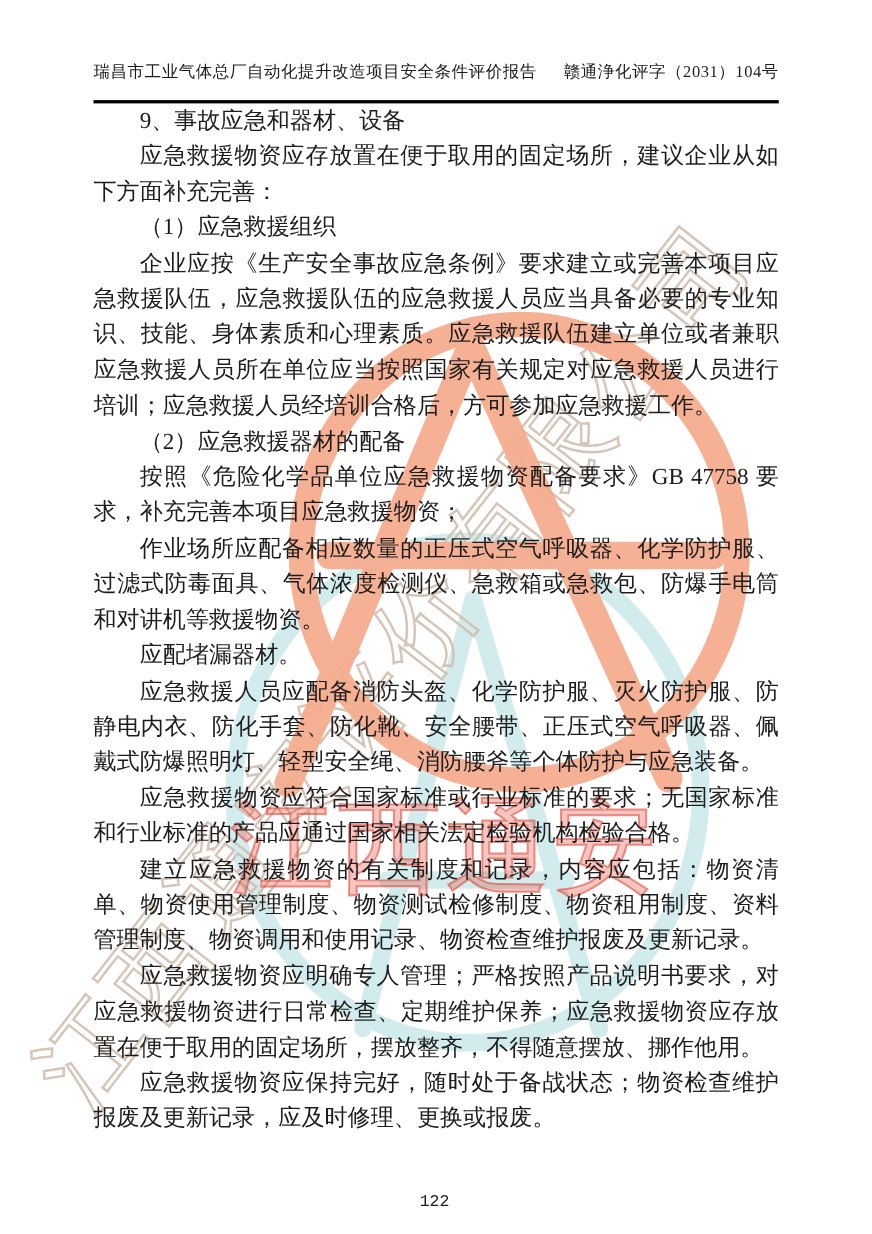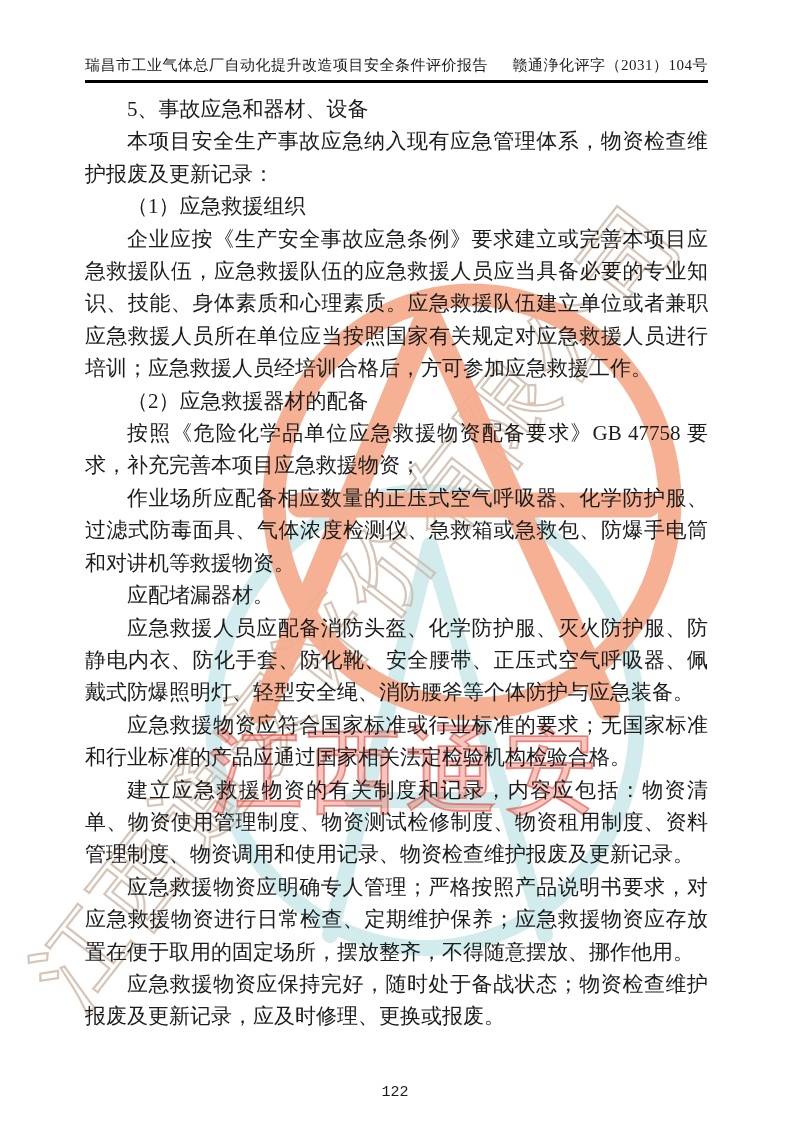--- a/index.html
+++ b/index.html
@@ -14,21 +14,21 @@
   }
   
   .watermark{
     position:absolute;left:0;top:0;width:793px;height:1122px;
     z-index:0;pointer-events:none;
   }
   
   .header{
     position:absolute;left:85px;top:56px;width:623px;
     display:flex;justify-content:space-between;align-items:flex-end;
-    padding-bottom:5px;
+    padding-bottom:16px;
     border-bottom:3px solid #000;
     font-size:15px;
     z-index:2;
   }
   .header .h-left{letter-spacing:.5px;}
   .header .h-right{letter-spacing:.5px;}
   
   .doc-body{
     position:absolute;left:85px;top:93px;width:623px;
     font-size:21px;line-height:32.4px;
@@ -65,22 +65,22 @@
 
     <text x="405" y="803" text-anchor="middle" font-size="94" letter-spacing="4" fill="rgba(224,62,48,0.30)" stroke="rgba(224,62,48,0.55)" stroke-width="1.8" font-family="Liberation Serif, DejaVu Serif, serif">江西通安</text>
   </svg>
 
   <div class="header">
     <span class="h-left">瑞昌市工业气体总厂自动化提升改造项目安全条件评价报告</span>
     <span class="h-right">赣通浄化评字（2031）104号</span>
   </div>
 
   <div class="doc-body">
-      <p>5、事故应急和器材、设备</p>
-      <p>本项目安全生产事故应急纳入现有应急管理体系，物资检查维护报废及更新记录：</p>
+      <p>9、事故应急和器材、设备</p>
+      <p>应急救援物资应存放置在便于取用的固定场所，建议企业从如下方面补充完善：</p>
       <p>（1）应急救援组织</p>
       <p>企业应按《生产安全事故应急条例》要求建立或完善本项目应急救援队伍，应急救援队伍的应急救援人员应当具备必要的专业知识、技能、身体素质和心理素质。应急救援队伍建立单位或者兼职应急救援人员所在单位应当按照国家有关规定对应急救援人员进行培训；应急救援人员经培训合格后，方可参加应急救援工作。</p>
       <p>（2）应急救援器材的配备</p>
       <p>按照《危险化学品单位应急救援物资配备要求》GB 47758 要求，补充完善本项目应急救援物资；</p>
       <p>作业场所应配备相应数量的正压式空气呼吸器、化学防护服、过滤式防毒面具、气体浓度检测仪、急救箱或急救包、防爆手电筒和对讲机等救援物资。</p>
       <p>应配堵漏器材。</p>
       <p>应急救援人员应配备消防头盔、化学防护服、灭火防护服、防静电内衣、防化手套、防化靴、安全腰带、正压式空气呼吸器、佩戴式防爆照明灯、轻型安全绳、消防腰斧等个体防护与应急装备。</p>
       <p>应急救援物资应符合国家标准或行业标准的要求；无国家标准和行业标准的产品应通过国家相关法定检验机构检验合格。</p>
       <p>建立应急救援物资的有关制度和记录，内容应包括：物资清单、物资使用管理制度、物资测试检修制度、物资租用制度、资料管理制度、物资调用和使用记录、物资检查维护报废及更新记录。</p>
       <p>应急救援物资应明确专人管理；严格按照产品说明书要求，对应急救援物资进行日常检查、定期维护保养；应急救援物资应存放置在便于取用的固定场所，摆放整齐，不得随意摆放、挪作他用。</p>

